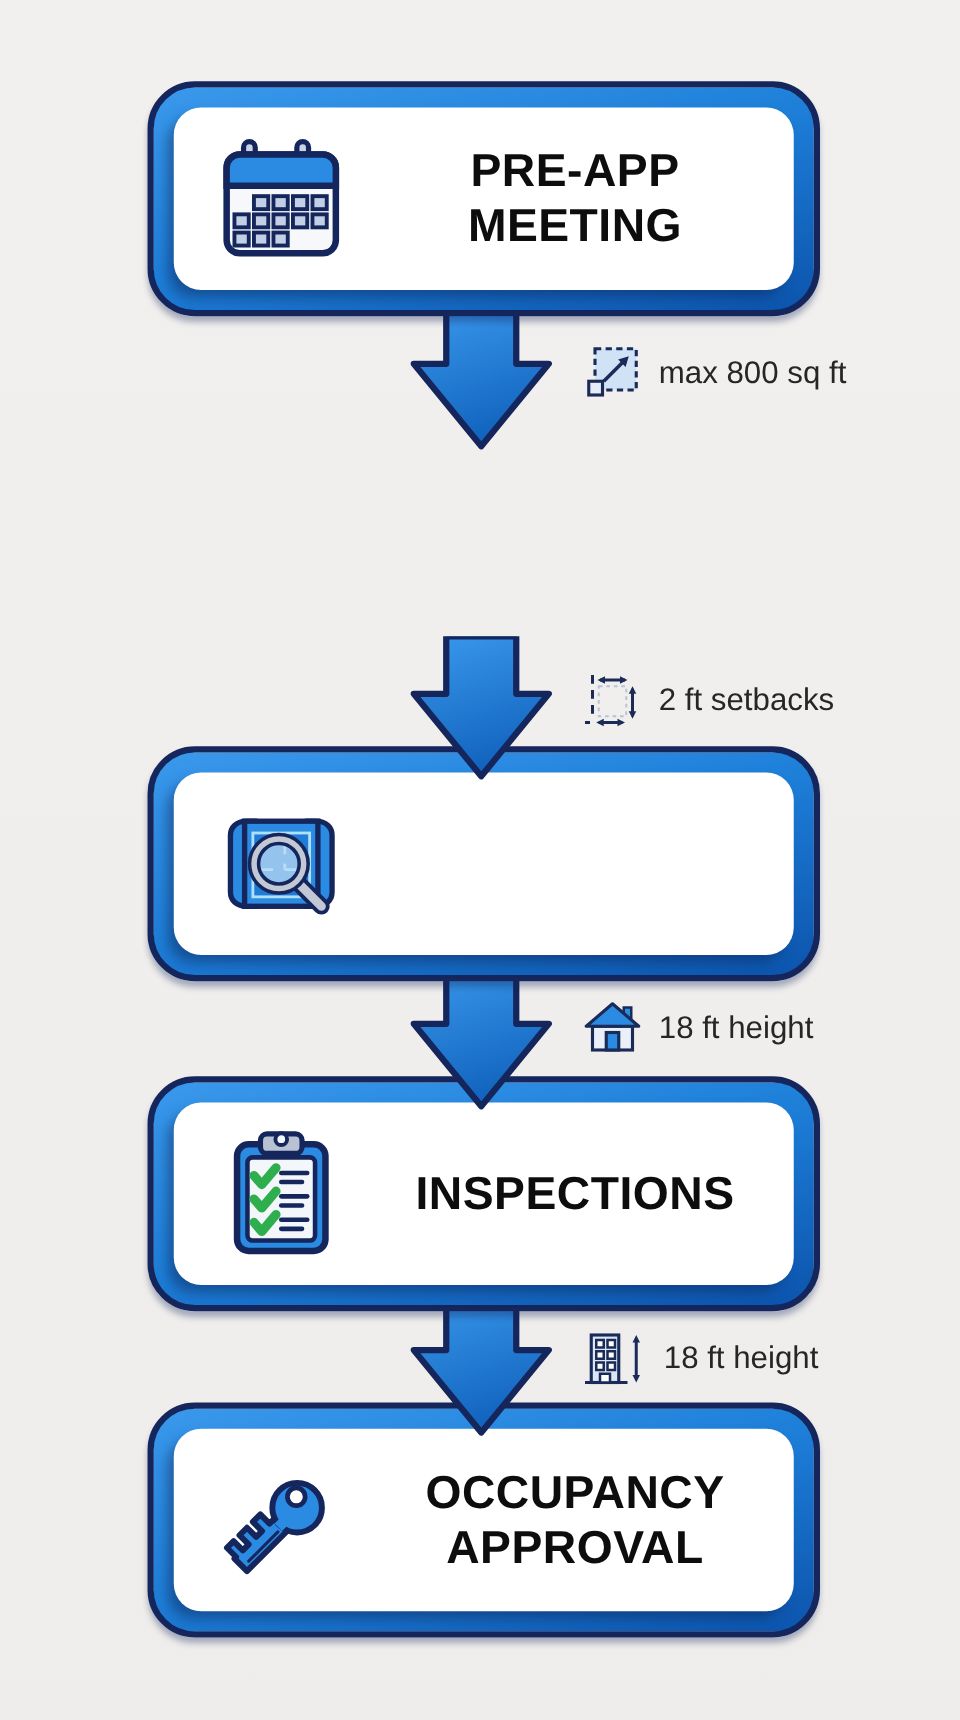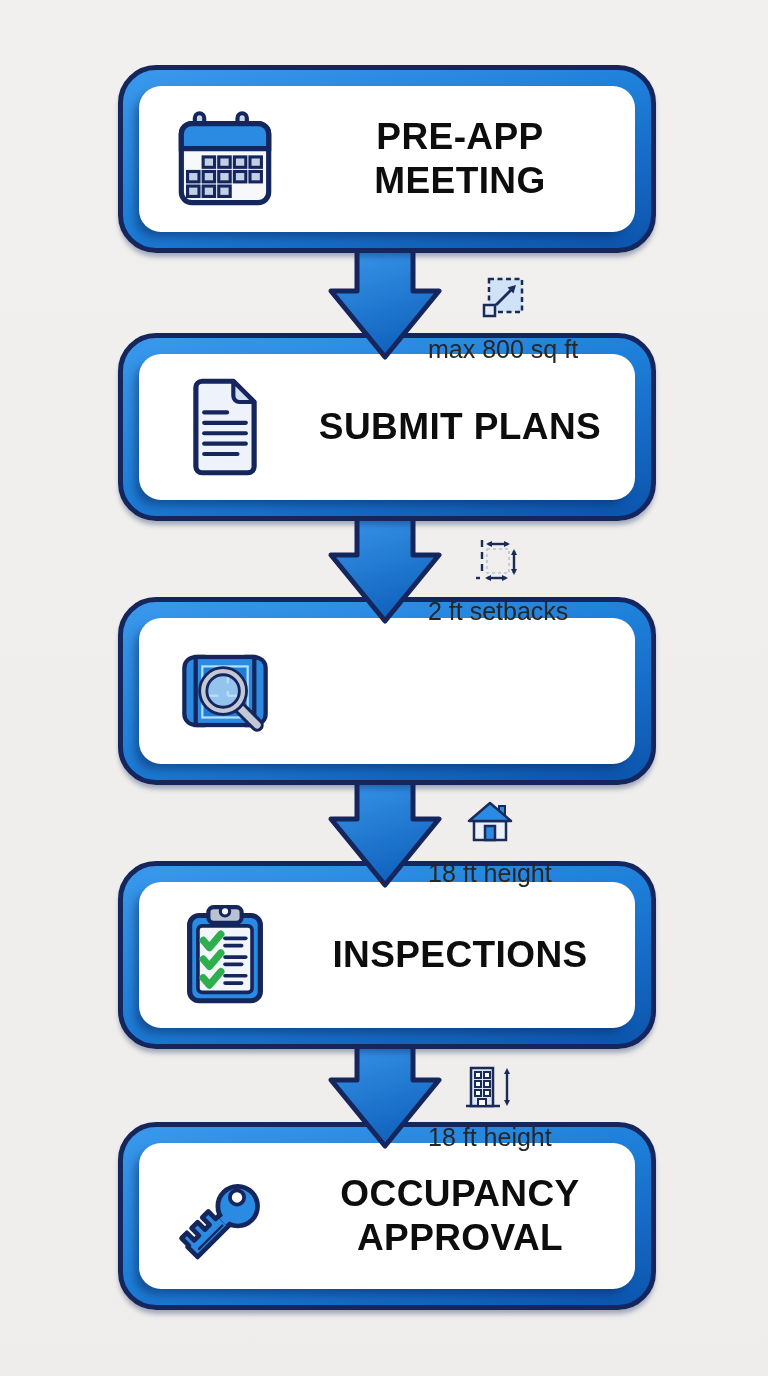--- a/index.html
+++ b/index.html
@@ -25,22 +25,22 @@
   .step-icon { width:104px; height:104px; flex:0 0 auto; }
   .step-label {
     flex:1; text-align:center; font-weight:700; font-size:37px;
     letter-spacing:.4px; color:#0d0d0d; line-height:1.2;
   }
   .step-label .wrap2 { display:inline-block; text-align:center; max-width:282px; }
   
   .connector { position:absolute; left:305px; width:160px; height:116px; }
   
   .anno {
-    position:absolute; left:428px; height:48px; z-index:60;
-    display:flex; align-items:center; gap:13px;flex-direction:column;
+    position:absolute; left:466px; height:48px; z-index:60;
+    display:flex; align-items:center; gap:13px;
   }
   .anno-icon { width:48px; height:48px; flex:0 0 auto; }
   .anno-icon.wide { width:52px; }
   .anno-text { font-size:25px; color:#262626; white-space:nowrap; }
   
   #step-1{top:65px;z-index:50} #step-2{top:333px;z-index:40}
   #step-3{top:597px;z-index:30} #step-4{top:861px;z-index:20}
   #step-5{top:1122px;z-index:10}
   #conn-1{top:245px;z-index:45} #conn-2{top:509px;z-index:35}
   #conn-3{top:773px;z-index:25} #conn-4{top:1034px;z-index:15}
@@ -92,36 +92,20 @@
   <div class="anno" id="anno-1">
     <svg class="anno-icon" viewBox="0 0 48 48">
       <rect x="10" y="5" width="33" height="33" fill="#cfe2f6" stroke="#1b2b58" stroke-width="2.5" stroke-dasharray="5 3.5"></rect>
       <line x1="17" y1="31" x2="34" y2="14" stroke="#1b2b58" stroke-width="2.8"></line>
       <polygon points="37,11 28.5,13.5 34.5,19.5" fill="#1b2b58"></polygon>
       <rect x="5" y="31" width="11" height="11" fill="#e4ecf8" stroke="#1b2b58" stroke-width="2.5"></rect>
     </svg>
     <span class="anno-text">max 800 sq ft</span>
   </div>
 
-  <div class="step" id="step-2">
-    <div class="step-inner">
-      <svg class="step-icon" viewBox="0 0 100 100">
-        <path d="M28,6 h30 l20,20 v62 a6,6 0 0 1 -6,6 h-44 a6,6 0 0 1 -6,-6 V12 a6,6 0 0 1 6,-6 z" fill="#eef3fb" stroke="#15265c" stroke-width="5" stroke-linejoin="round"></path>
-        <path d="M58,6 v14 a6,6 0 0 0 6,6 h14 z" fill="#d4e0f0" stroke="#15265c" stroke-width="4" stroke-linejoin="round"></path>
-        <g stroke="#15265c" stroke-width="4" stroke-linecap="round">
-          <line x1="30" y1="36" x2="52" y2="36"></line>
-          <line x1="30" y1="46" x2="70" y2="46"></line>
-          <line x1="30" y1="56" x2="70" y2="56"></line>
-          <line x1="30" y1="66" x2="70" y2="66"></line>
-          <line x1="30" y1="76" x2="62" y2="76"></line>
-        </g>
-      </svg>
-      <div class="step-label">SUBMIT PLANS</div>
-    </div>
-  </div>
 
   <svg class="connector" id="conn-2" viewBox="0 0 160 116">
     <polygon points="52,0 52,46 26,46 80,112 134,46 108,46 108,0" fill="url(#agrad)" stroke="#15265c" stroke-width="5" stroke-linejoin="round"></polygon>
   </svg>
   <div class="anno" id="anno-2">
     <svg class="anno-icon" viewBox="0 0 48 48">
       <g stroke="#1b2b58" stroke-width="2.4" fill="none">
         <line x1="8" y1="4" x2="8" y2="40" stroke-dasharray="7 5"></line>
         <rect x="13" y="13" width="22" height="24" stroke="#b9c3d6" stroke-width="1.6" stroke-dasharray="3 3"></rect>
         <line x1="14" y1="8" x2="34" y2="8"></line>

